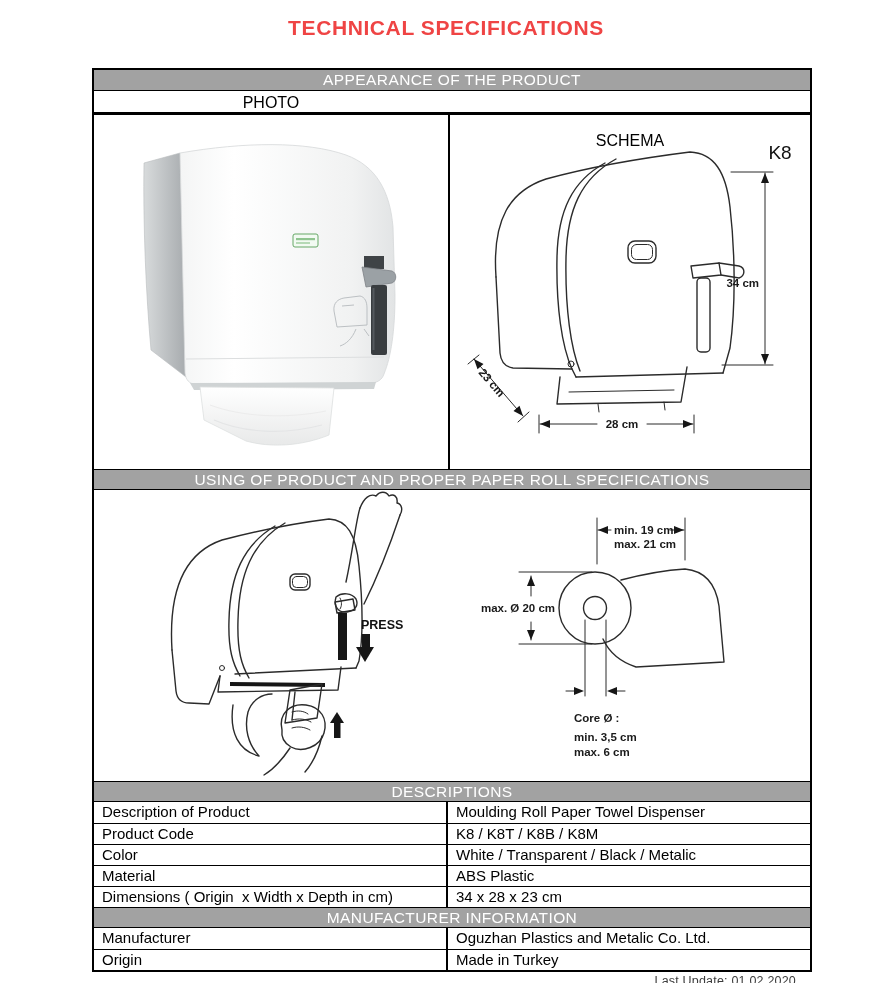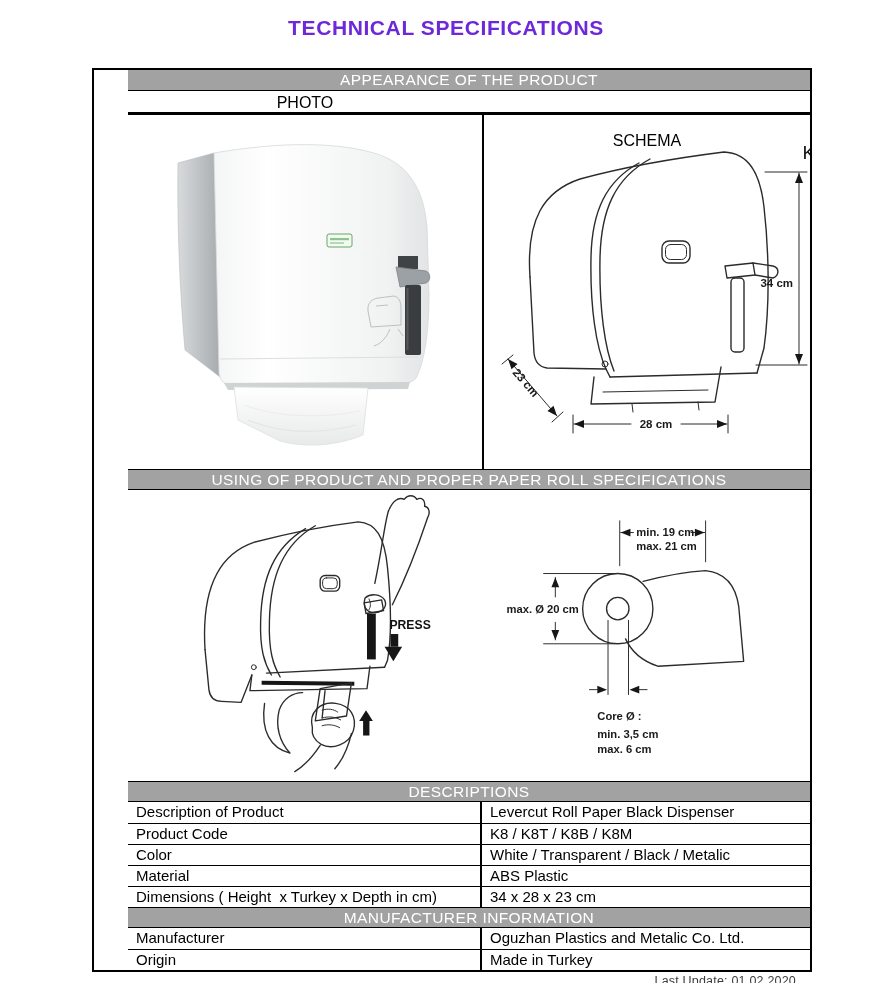--- a/index.html
+++ b/index.html
@@ -5,25 +5,25 @@
   * { box-sizing: border-box; }
   html,body { margin:0; padding:0; }
   body {
     width:892px; height:983px; position:relative; overflow:hidden;
     background:#ffffff; color:#000;
     font-family:"Liberation Sans", sans-serif;
   }
   .page-title {
     position:absolute; top:16px; left:0; width:100%;
     text-align:center; font-size:21px; font-weight:bold;
-    letter-spacing:0.6px; margin:0; color:#6d28d9;
+    letter-spacing:0.6px; margin:0; color:#ef4444;
   }
   .spec-table {
     position:absolute; left:92px; top:68px; width:720px;
-    border:2px solid #000; background:#fff;padding-left:34px;
+    border:2px solid #000; background:#fff;
   }
   .bar {
     height:21px; background:#a2a2a2; color:#fff;
     border-bottom:1px solid #000;
     text-align:center; font-size:15.5px; line-height:20px; letter-spacing:0.4px;
   }
   .bar.mid { border-top:1px solid #000; }
   .cols { display:flex; height:24px; border-bottom:3px solid #000000; }
   .cols .col { flex:0 0 354px; text-align:center; font-size:16px; line-height:23px; }
   .cols .col.right { flex:1; border-left:2px solid #000;margin-top:38px; }
@@ -220,36 +220,36 @@
         <text class="dimtext" x="112" y="251" text-anchor="start">min.  3,5 cm</text>
         <text class="dimtext" x="112" y="266" text-anchor="start">max. 6 cm</text>
       </g>
     </svg>
   </div>
 
   <div class="bar mid">DESCRIPTIONS</div>
   <div>
     <div class="kv">
       <div class="kv-label">Description of Product</div>
-      <div class="kv-value">Levercut Roll Paper Black Dispenser</div>
+      <div class="kv-value">Moulding Roll Paper Towel Dispenser</div>
     </div>
     <div class="kv">
       <div class="kv-label">Product Code</div>
       <div class="kv-value">K8 / K8T / K8B / K8M</div>
     </div>
     <div class="kv">
       <div class="kv-label">Color</div>
       <div class="kv-value">White / Transparent / Black / Metalic</div>
     </div>
     <div class="kv">
       <div class="kv-label">Material</div>
       <div class="kv-value">ABS Plastic</div>
     </div>
     <div class="kv">
-      <div class="kv-label">Dimensions ( Height  x Turkey x Depth in cm)</div>
+      <div class="kv-label">Dimensions ( Origin  x Width x Depth in cm)</div>
       <div class="kv-value">34 x 28 x 23 cm</div>
     </div>
   </div>
 
   <div class="bar mid">MANUFACTURER INFORMATION</div>
   <div>
     <div class="kv">
       <div class="kv-label">Manufacturer</div>
       <div class="kv-value">Oguzhan Plastics and Metalic Co. Ltd.</div>
     </div>

